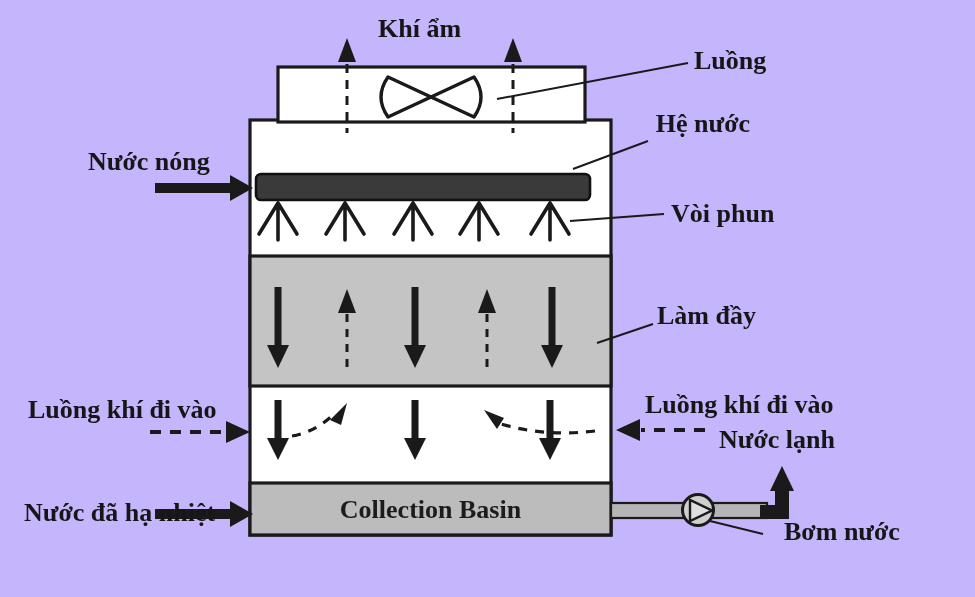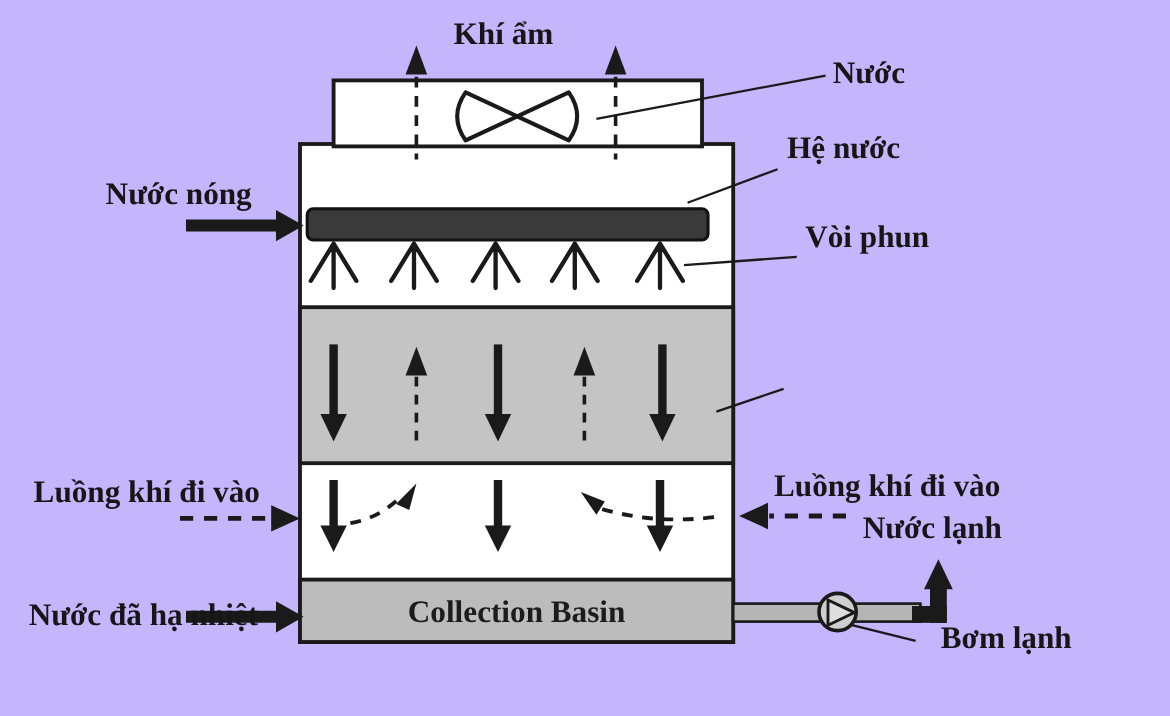--- a/index.html
+++ b/index.html
@@ -155,36 +155,37 @@
       <line x1="497" y1="99" x2="688" y2="63"></line>
       <line x1="573" y1="169" x2="648" y2="141"></line>
       <line x1="570" y1="221" x2="664" y2="214"></line>
       <line x1="597" y1="343" x2="653" y2="324"></line>
       <line x1="710" y1="521" x2="763" y2="534"></line>
     </g>
   </svg>
 
   <div class="lbl" style="left:378px;top:15px;">Khí ẩm</div>
 
-  <div class="lbl" style="left:694px;top:47px;">Nước</div>
+  <div class="lbl" style="left:694px;top:47px;">Luồng</div>
 
   <div class="lbl center" style="left:643px;top:110px;width:120px;white-space:normal;">
     <span>Hệ nước</span><br>
   </div>
 
   <div class="lbl" style="left:88px;top:148px;">Nước nóng</div>
 
-  <div class="lbl" style="left:671px;top:184px;font-family:Liberation Serif, serif;">Vòi phun</div>
+  <div class="lbl" style="left:671px;top:200px;font-family:Liberation Serif, serif;">Vòi phun</div>
 
+  <div class="lbl" style="left:657px;top:302px;">Làm đầy</div>
 
   <div class="lbl" style="left:28px;top:396px;">Luồng khí đi vào</div>
 
   <div class="lbl" style="left:645px;top:391px;">Luồng khí đi vào</div>
 
   <div class="lbl" style="left:719px;top:426px;">Nước lạnh</div>
 
   <div class="lbl" style="left:24px;top:499px;">Nước đã hạ nhiệt</div>
 
   <div class="basin-lbl">Collection Basin</div>
 
-  <div class="lbl" style="left:784px;top:518px;">Bơm lạnh</div>
+  <div class="lbl" style="left:784px;top:518px;">Bơm nước</div>
 
 </div>
 
 </body></html>

